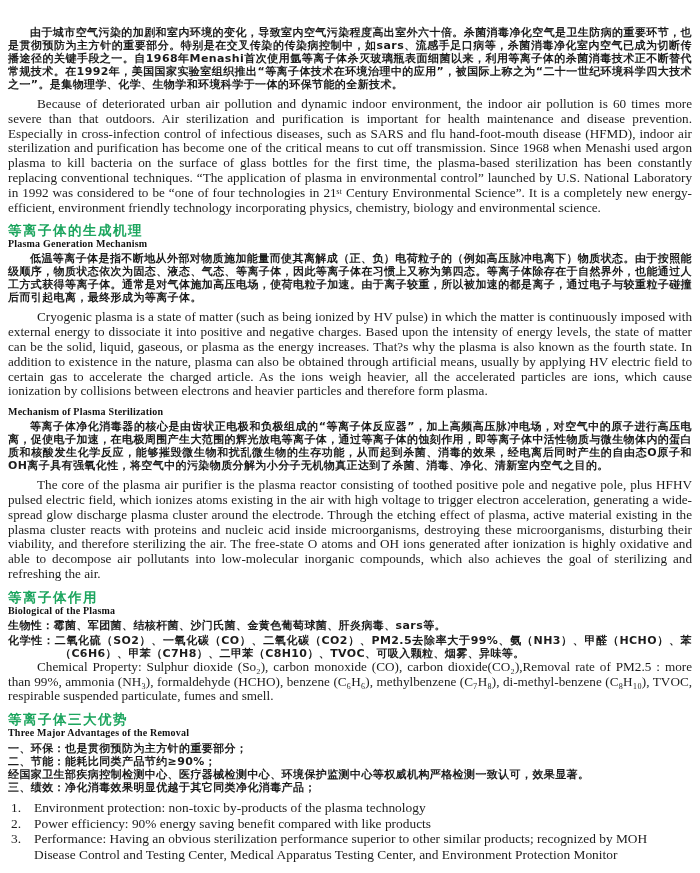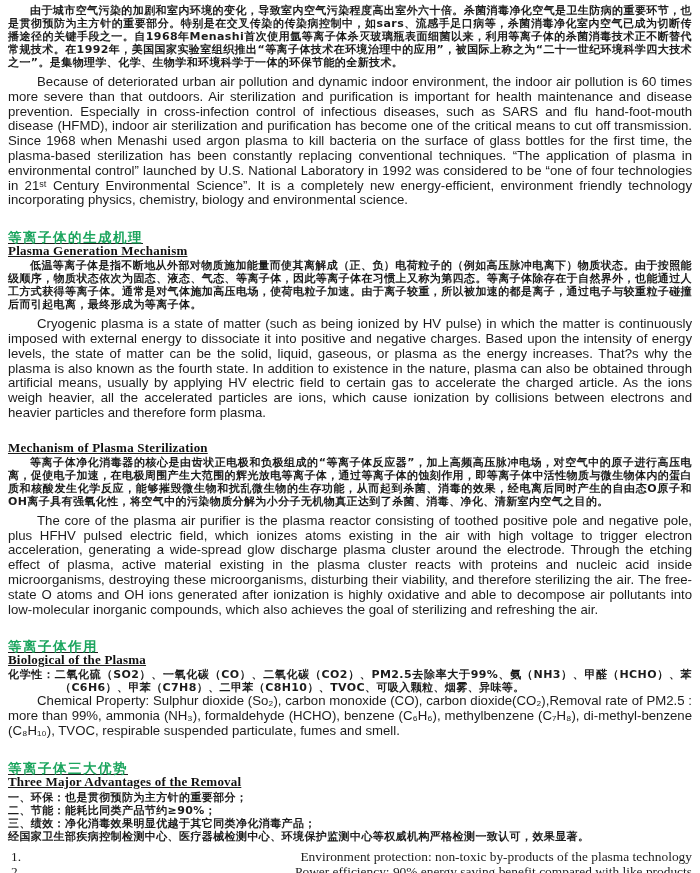--- a/index.html
+++ b/index.html
@@ -4,57 +4,57 @@
 <style>
   :root{
     --accent-green:#1ca55e;
     --ink:#1c1c1c;
   }
   html,body{margin:0;padding:0;background:#ffffff;}
   .page{
     position:relative;
     width:700px;height:873px;
     box-sizing:border-box;
-    padding:4px 8px 0 8px;
+    padding:26px 8px 0 8px;
     background:#ffffff;
     color:var(--ink);
     overflow:hidden;
   }
   
   .cn-para{
     font-family:"DejaVu Sans","Liberation Sans",sans-serif;
     font-size:11px;
     line-height:13px;
     font-weight:600;
     letter-spacing:0.4px;
     text-align:justify;
     text-indent:2em;
     margin:0;
   }
   
   .en-para{
-    font-family:Liberation Sans, sans-serif;
+    font-family:Liberation Serif, serif;
     font-size:13.2px;
     line-height:14.8px;
     text-align:justify;
     text-indent:2.2em;
     margin:6px 0 0 0;
   }
-  .section-head{margin:22px 0 4px 0;text-decoration:underline;}
+  .section-head{margin:8px 0 4px 0;}
   .section-title-cn{
     font-family:"DejaVu Sans","Liberation Sans",sans-serif;
     font-size:13.5px;
     font-weight:bold;
     letter-spacing:1.5px;
     color:var(--accent-green);
     line-height:15px;
   }
   .section-title-en{
     font-family:"Liberation Serif","DejaVu Serif",serif;
-    font-size:13px;
+    font-size:10px;
     font-weight:bold;
     color:#111;
     line-height:9px;
     margin-top:1px;
     letter-spacing:0.2px;
   }
   
   .prop-line-cn{
     font-family:"DejaVu Sans","Liberation Sans",sans-serif;
     font-size:11px;
@@ -76,21 +76,21 @@
   }
   .adv-list-cn{margin-top:5px;}
   .en-list{margin-top:6px;}
   .en-list-item{
     display:flex;
     font-family:"Liberation Serif","DejaVu Serif",serif;
     font-size:13.4px;
     line-height:15.6px;
   }
   .en-list-item .num{flex:none;width:26px;padding-left:3px;box-sizing:border-box;}
-  .en-list-item .txt{flex:1;text-align:right;}
+  .en-list-item .txt{flex:1;text-align:left;}
 </style>
 </head>
 <body>
 
 <div class="page">
 
   <p class="cn-para">由于城市空气污染的加剧和室内环境的变化，导致室内空气污染程度高出室外六十倍。杀菌消毒净化空气是卫生防病的重要环节，也是贯彻预防为主方针的重要部分。特别是在交叉传染的传染病控制中，如sars、流感手足口病等，杀菌消毒净化室内空气已成为切断传播途径的关键手段之一。自1968年Menashi首次使用氩等离子体杀灭玻璃瓶表面细菌以来，利用等离子体的杀菌消毒技术正不断替代常规技术。在1992年，美国国家实验室组织推出“等离子体技术在环境治理中的应用”，被国际上称之为“二十一世纪环境科学四大技术之一”。是集物理学、化学、生物学和环境科学于一体的环保节能的全新技术。</p>
   <p class="en-para">Because of deteriorated urban air pollution and dynamic indoor environment, the indoor air pollution is 60 times more severe than that outdoors. Air sterilization and purification is important for health maintenance and disease prevention. Especially in cross-infection control of infectious diseases, such as SARS and flu hand-foot-mouth disease (HFMD), indoor air sterilization and purification has become one of the critical means to cut off transmission. Since 1968 when Menashi used argon plasma to kill bacteria on the surface of glass bottles for the first time, the plasma-based sterilization has been constantly replacing conventional techniques. “The application of plasma in environmental control” launched by U.S. National Laboratory in 1992 was considered to be “one of four technologies in 21ˢᵗ Century Environmental Science”. It is a completely new energy-efficient, environment friendly technology incorporating physics, chemistry, biology and environmental science.</p>
 
   <div class="section-head">
@@ -103,32 +103,33 @@
   <div class="section-head">
     <div class="section-title-en">Mechanism of Plasma Sterilization</div>
   </div>
   <p class="cn-para">等离子体净化消毒器的核心是由齿状正电极和负极组成的“等离子体反应器”，加上高频高压脉冲电场，对空气中的原子进行高压电离，促使电子加速，在电极周围产生大范围的辉光放电等离子体，通过等离子体的蚀刻作用，即等离子体中活性物质与微生物体内的蛋白质和核酸发生化学反应，能够摧毁微生物和扰乱微生物的生存功能，从而起到杀菌、消毒的效果，经电离后同时产生的自由态O原子和OH离子具有强氧化性，将空气中的污染物质分解为小分子无机物真正达到了杀菌、消毒、净化、清新室内空气之目的。</p>
   <p class="en-para">The core of the plasma air purifier is the plasma reactor consisting of toothed positive pole and negative pole, plus HFHV pulsed electric field, which ionizes atoms existing in the air with high voltage to trigger electron acceleration, generating a wide-spread glow discharge plasma cluster around the electrode. Through the etching effect of plasma, active material existing in the plasma cluster reacts with proteins and nucleic acid inside microorganisms, destroying these microorganisms, disturbing their viability, and therefore sterilizing the air. The free-state O atoms and OH ions generated after ionization is highly oxidative and able to decompose air pollutants into low-molecular inorganic compounds, which also achieves the goal of sterilizing and refreshing the air.</p>
 
   <div class="section-head">
     <div class="section-title-cn">等离子体作用</div>
     <div class="section-title-en">Biological of the Plasma</div>
   </div>
+  <p class="prop-line-cn">生物性：霉菌、军团菌、结核杆菌、沙门氏菌、金黄色葡萄球菌、肝炎病毒、sars等。</p>
   <p class="prop-line-cn">化学性：二氧化硫（SO2）、一氧化碳（CO）、二氧化碳（CO2）、PM2.5去除率大于99%、氨（NH3）、甲醛（HCHO）、苯（C6H6）、甲苯（C7H8）、二甲苯（C8H10）、TVOC、可吸入颗粒、烟雾、异味等。</p>
   <p class="en-para" style="margin-top:0">Chemical Property: Sulphur dioxide (So₂), carbon monoxide (CO), carbon dioxide(CO₂),Removal rate of PM2.5 : more than 99%, ammonia (NH₃), formaldehyde (HCHO), benzene (C₆H₆), methylbenzene (C₇H₈), di-methyl-benzene (C₈H₁₀), TVOC, respirable suspended particulate, fumes and smell.</p>
 
   <div class="section-head">
     <div class="section-title-cn">等离子体三大优势</div>
     <div class="section-title-en">Three Major Advantages of the Removal</div>
   </div>
   <div class="adv-list-cn">
     <p class="adv-line-cn">一、环保：也是贯彻预防为主方针的重要部分；</p>
     <p class="adv-line-cn">二、节能：能耗比同类产品节约≥90%；</p>
+    <p class="adv-line-cn">经国家卫生部疾病控制检测中心、医疗器械检测中心、环境保护监测中心等权威机构严格检测一致认可，效果显著。</p>
     <p class="adv-line-cn">三、绩效：净化消毒效果明显优越于其它同类净化消毒产品；</p>
-    <p class="adv-line-cn">经国家卫生部疾病控制检测中心、医疗器械检测中心、环境保护监测中心等权威机构严格检测一致认可，效果显著。</p>
   </div>
   <div class="en-list">
     <div class="en-list-item">
       <span class="num">1.</span>
       <span class="txt">Environment protection: non-toxic by-products of the plasma technology</span>
     </div>
     <div class="en-list-item">
       <span class="num">2.</span>
       <span class="txt">Power efficiency: 90% energy saving benefit compared with like products</span>
     </div>

